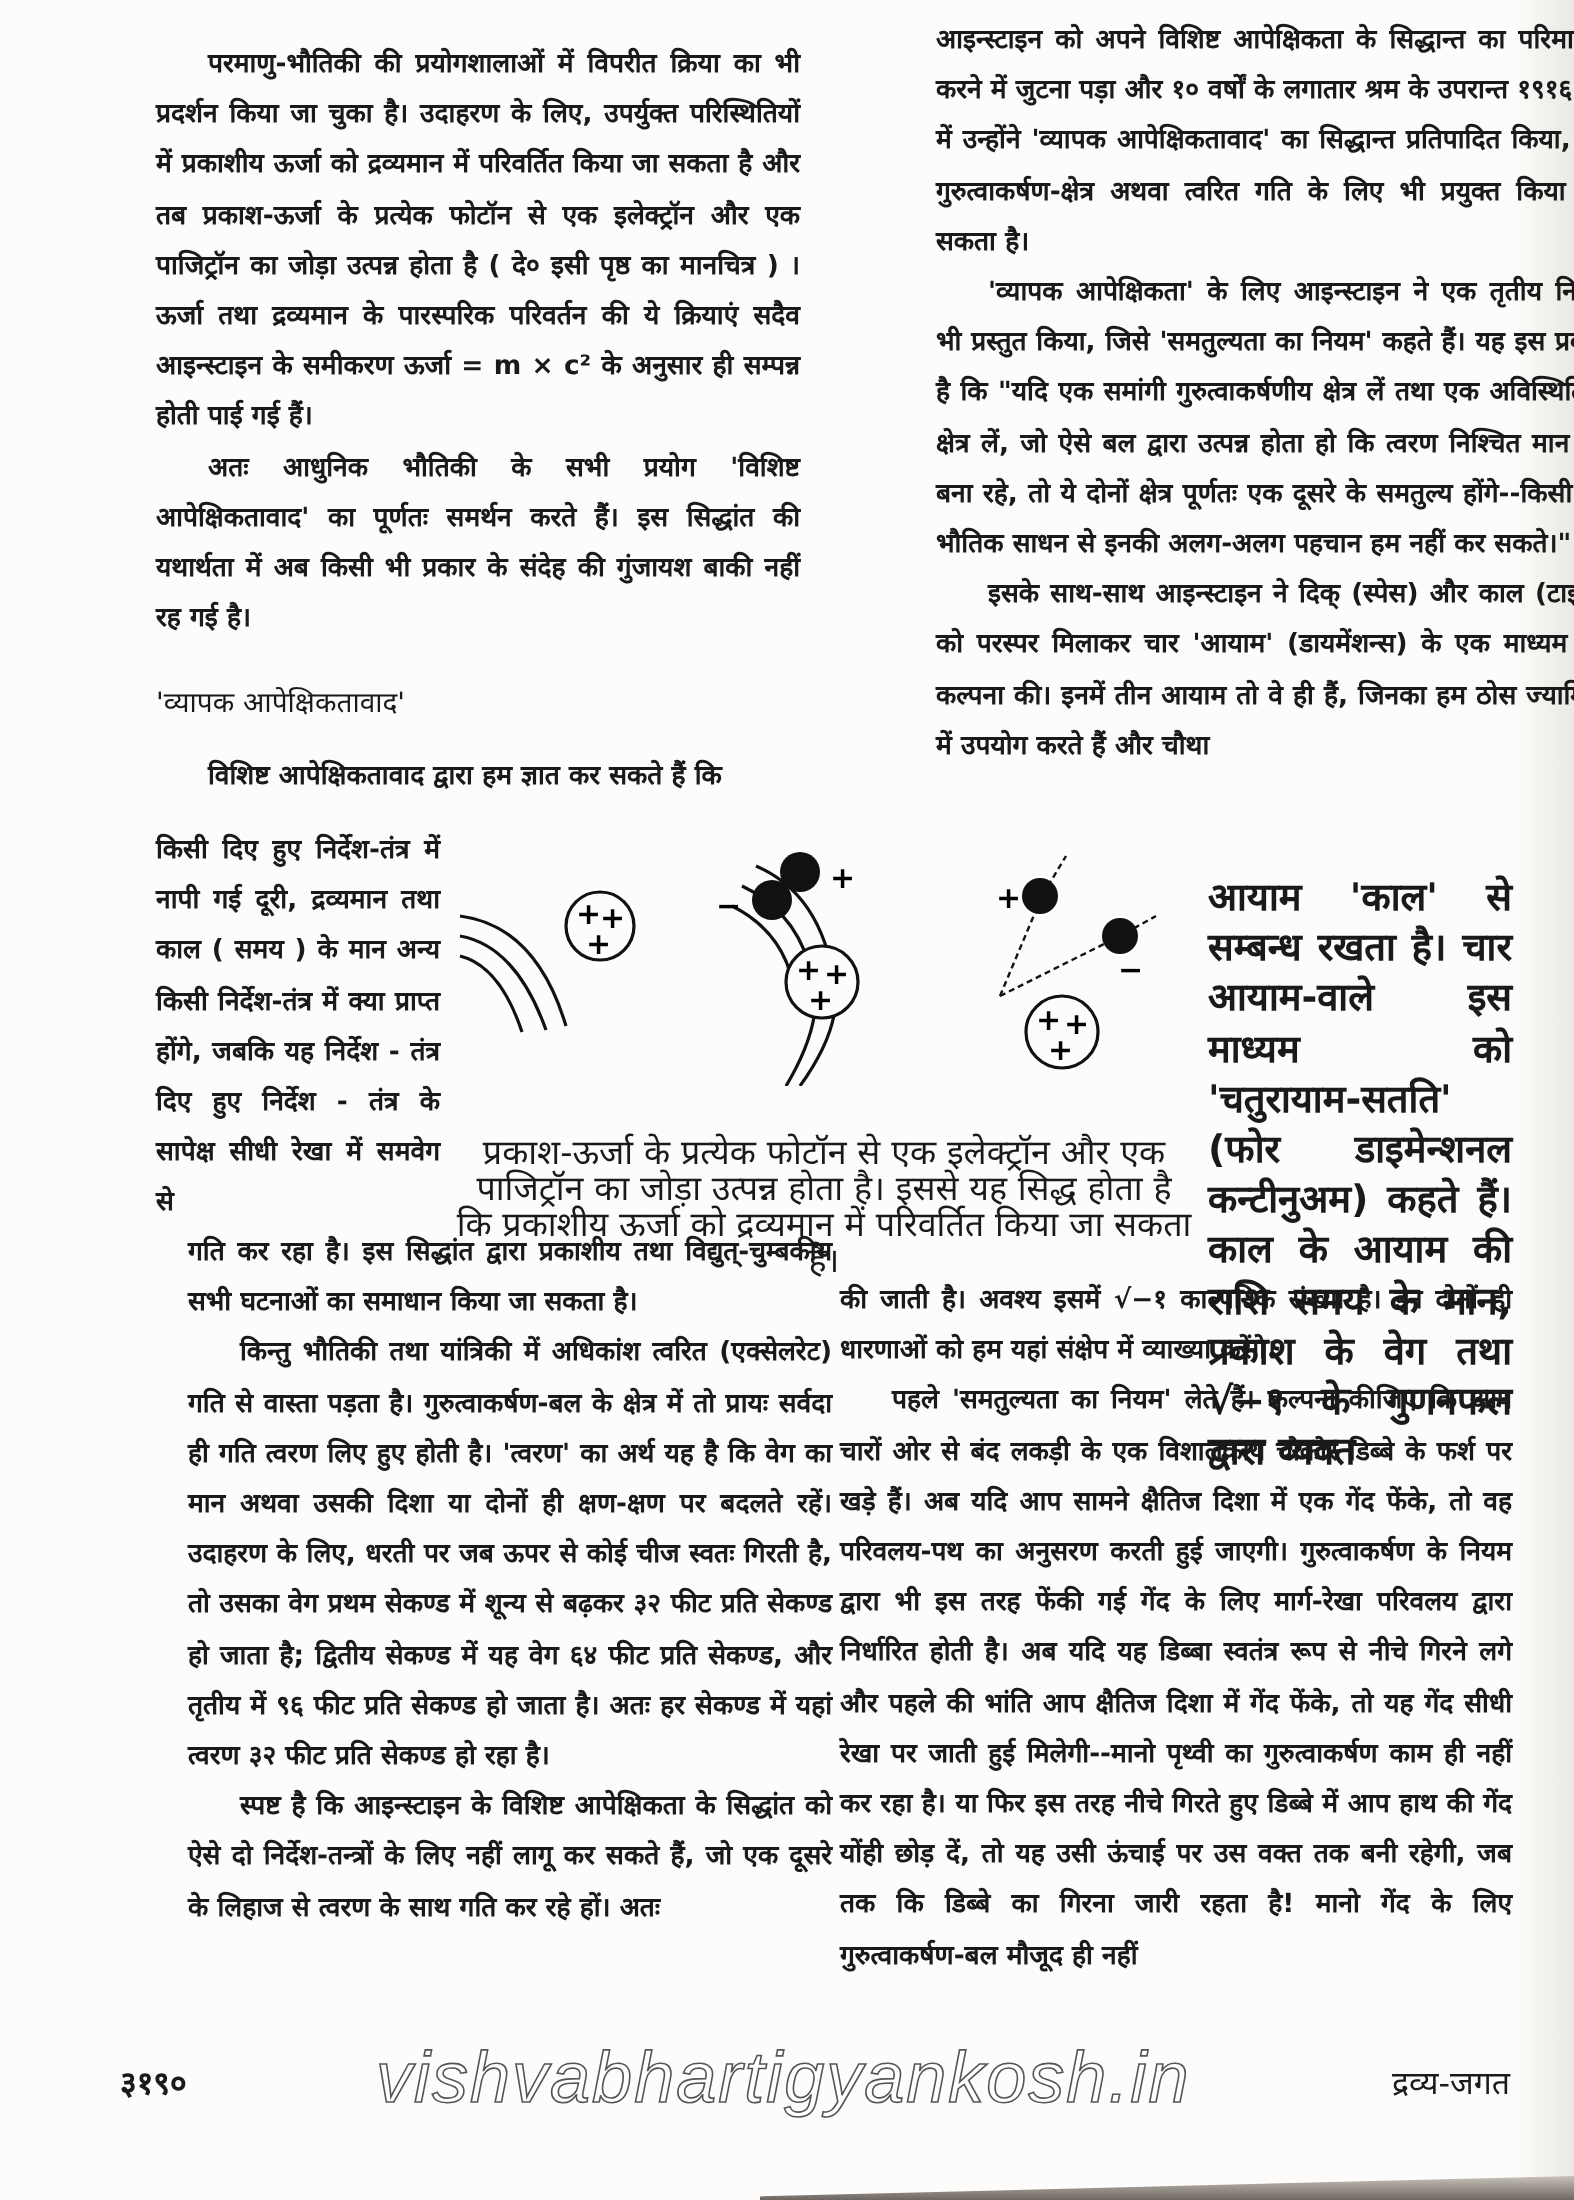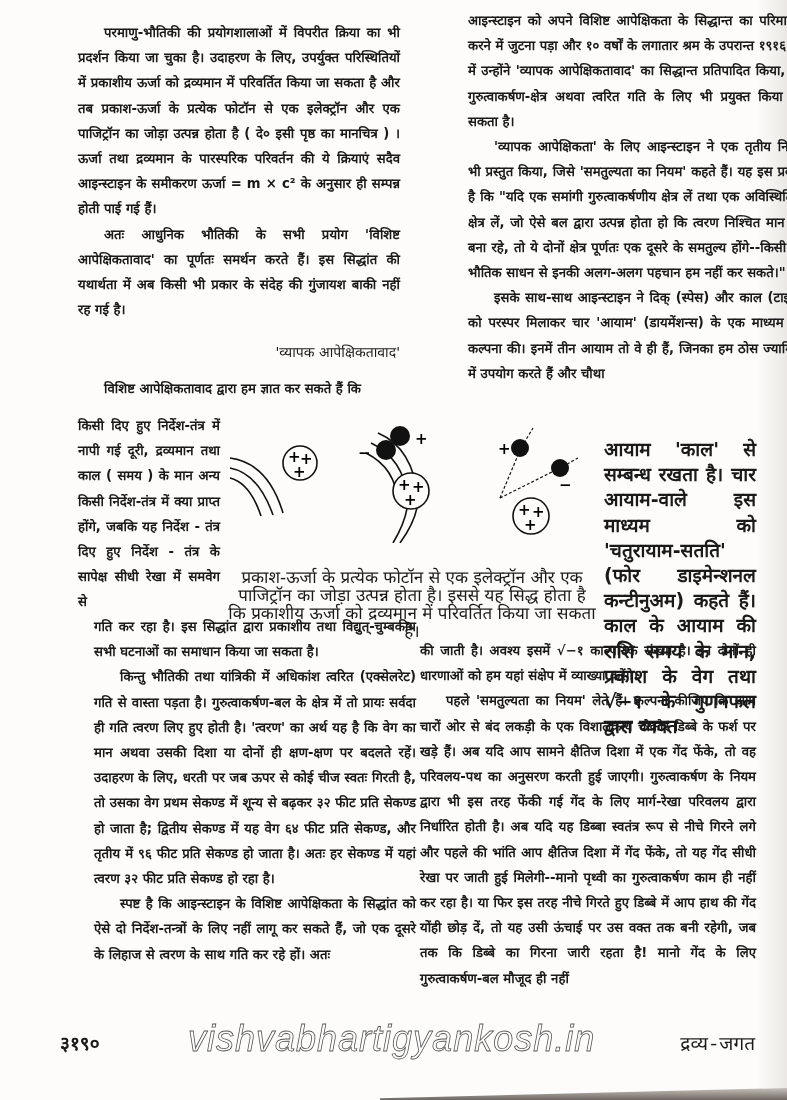--- a/index.html
+++ b/index.html
@@ -16,29 +16,29 @@
   .page-bottom-edge {
     position: absolute; left: 380px; right: 0; bottom: 0; height: 12px;
     background: linear-gradient(to bottom, #c9c2bb, #6e6660);
     clip-path: polygon(0 85%, 100% 0, 100% 100%, 0 100%);
   }
   .col { position: absolute; font-size: 13.2px; line-height: 25.2px; font-weight: bold; text-align: justify; }
   .col p { margin: 0; }
   .indent { text-indent: 26px; }
   #col-left { left: 78px; top: 8px; width: 322px; margin-top: 12px; }
   #col-right { left: 420px; top: 8px; width: 336px; margin-left: 48px; }
-  .heading { text-align: right; font-weight: normal; font-size: 14px; margin: 18px 0 10px 0 !important; }
+  .heading { text-align: left; font-weight: normal; font-size: 14px; margin: 18px 0 10px 0 !important; }
   .side-left { position: absolute; left: 78px; top: 413px; width: 142px; font-size: 13.2px; line-height: 25.2px; font-weight: bold; text-align: justify; }
   .side-right { position: absolute; left: 604px; top: 437px; width: 152px; font-size: 19px; line-height: 25.2px; font-weight: bold; text-align: justify; }
   .below-left { position: absolute; left: 94px; top: 614px; width: 322px; font-size: 13.2px; line-height: 25.2px; font-weight: bold; text-align: justify; }
   .below-right { position: absolute; left: 420px; top: 638px; width: 336px; font-size: 13.2px; line-height: 25.2px; font-weight: bold; text-align: justify; }
   .below-left p, .below-right p, .side-left p, .side-right p { margin: 0; }
   #figure { position: absolute; left: 228px; top: 418px; width: 370px; height: 125px; }
   .caption { position: absolute; left: 228px; top: 568px; width: 368px; text-align: center; font-size: 17px; line-height: 18px; font-weight: normal; }
-  .folio { position: absolute; top: 1030px; font-size: 19px; font-weight: bold; font-family: Liberation Mono, monospace; }
+  .folio { position: absolute; top: 1030px; font-size: 16px; font-weight: bold; }
   #page-number { left: 60px; }
   #running-title { right: 32px; font-weight: normal; }
   .watermark {
     position: absolute; left: 188px; top: 1018px; font-size: 36px; letter-spacing: 1px;
     font-family: Liberation Sans, sans-serif; font-style: italic; color: #ffffff;
     -webkit-text-stroke: 0.8px #555;
   }
 </style>
 </head>
 <body>

